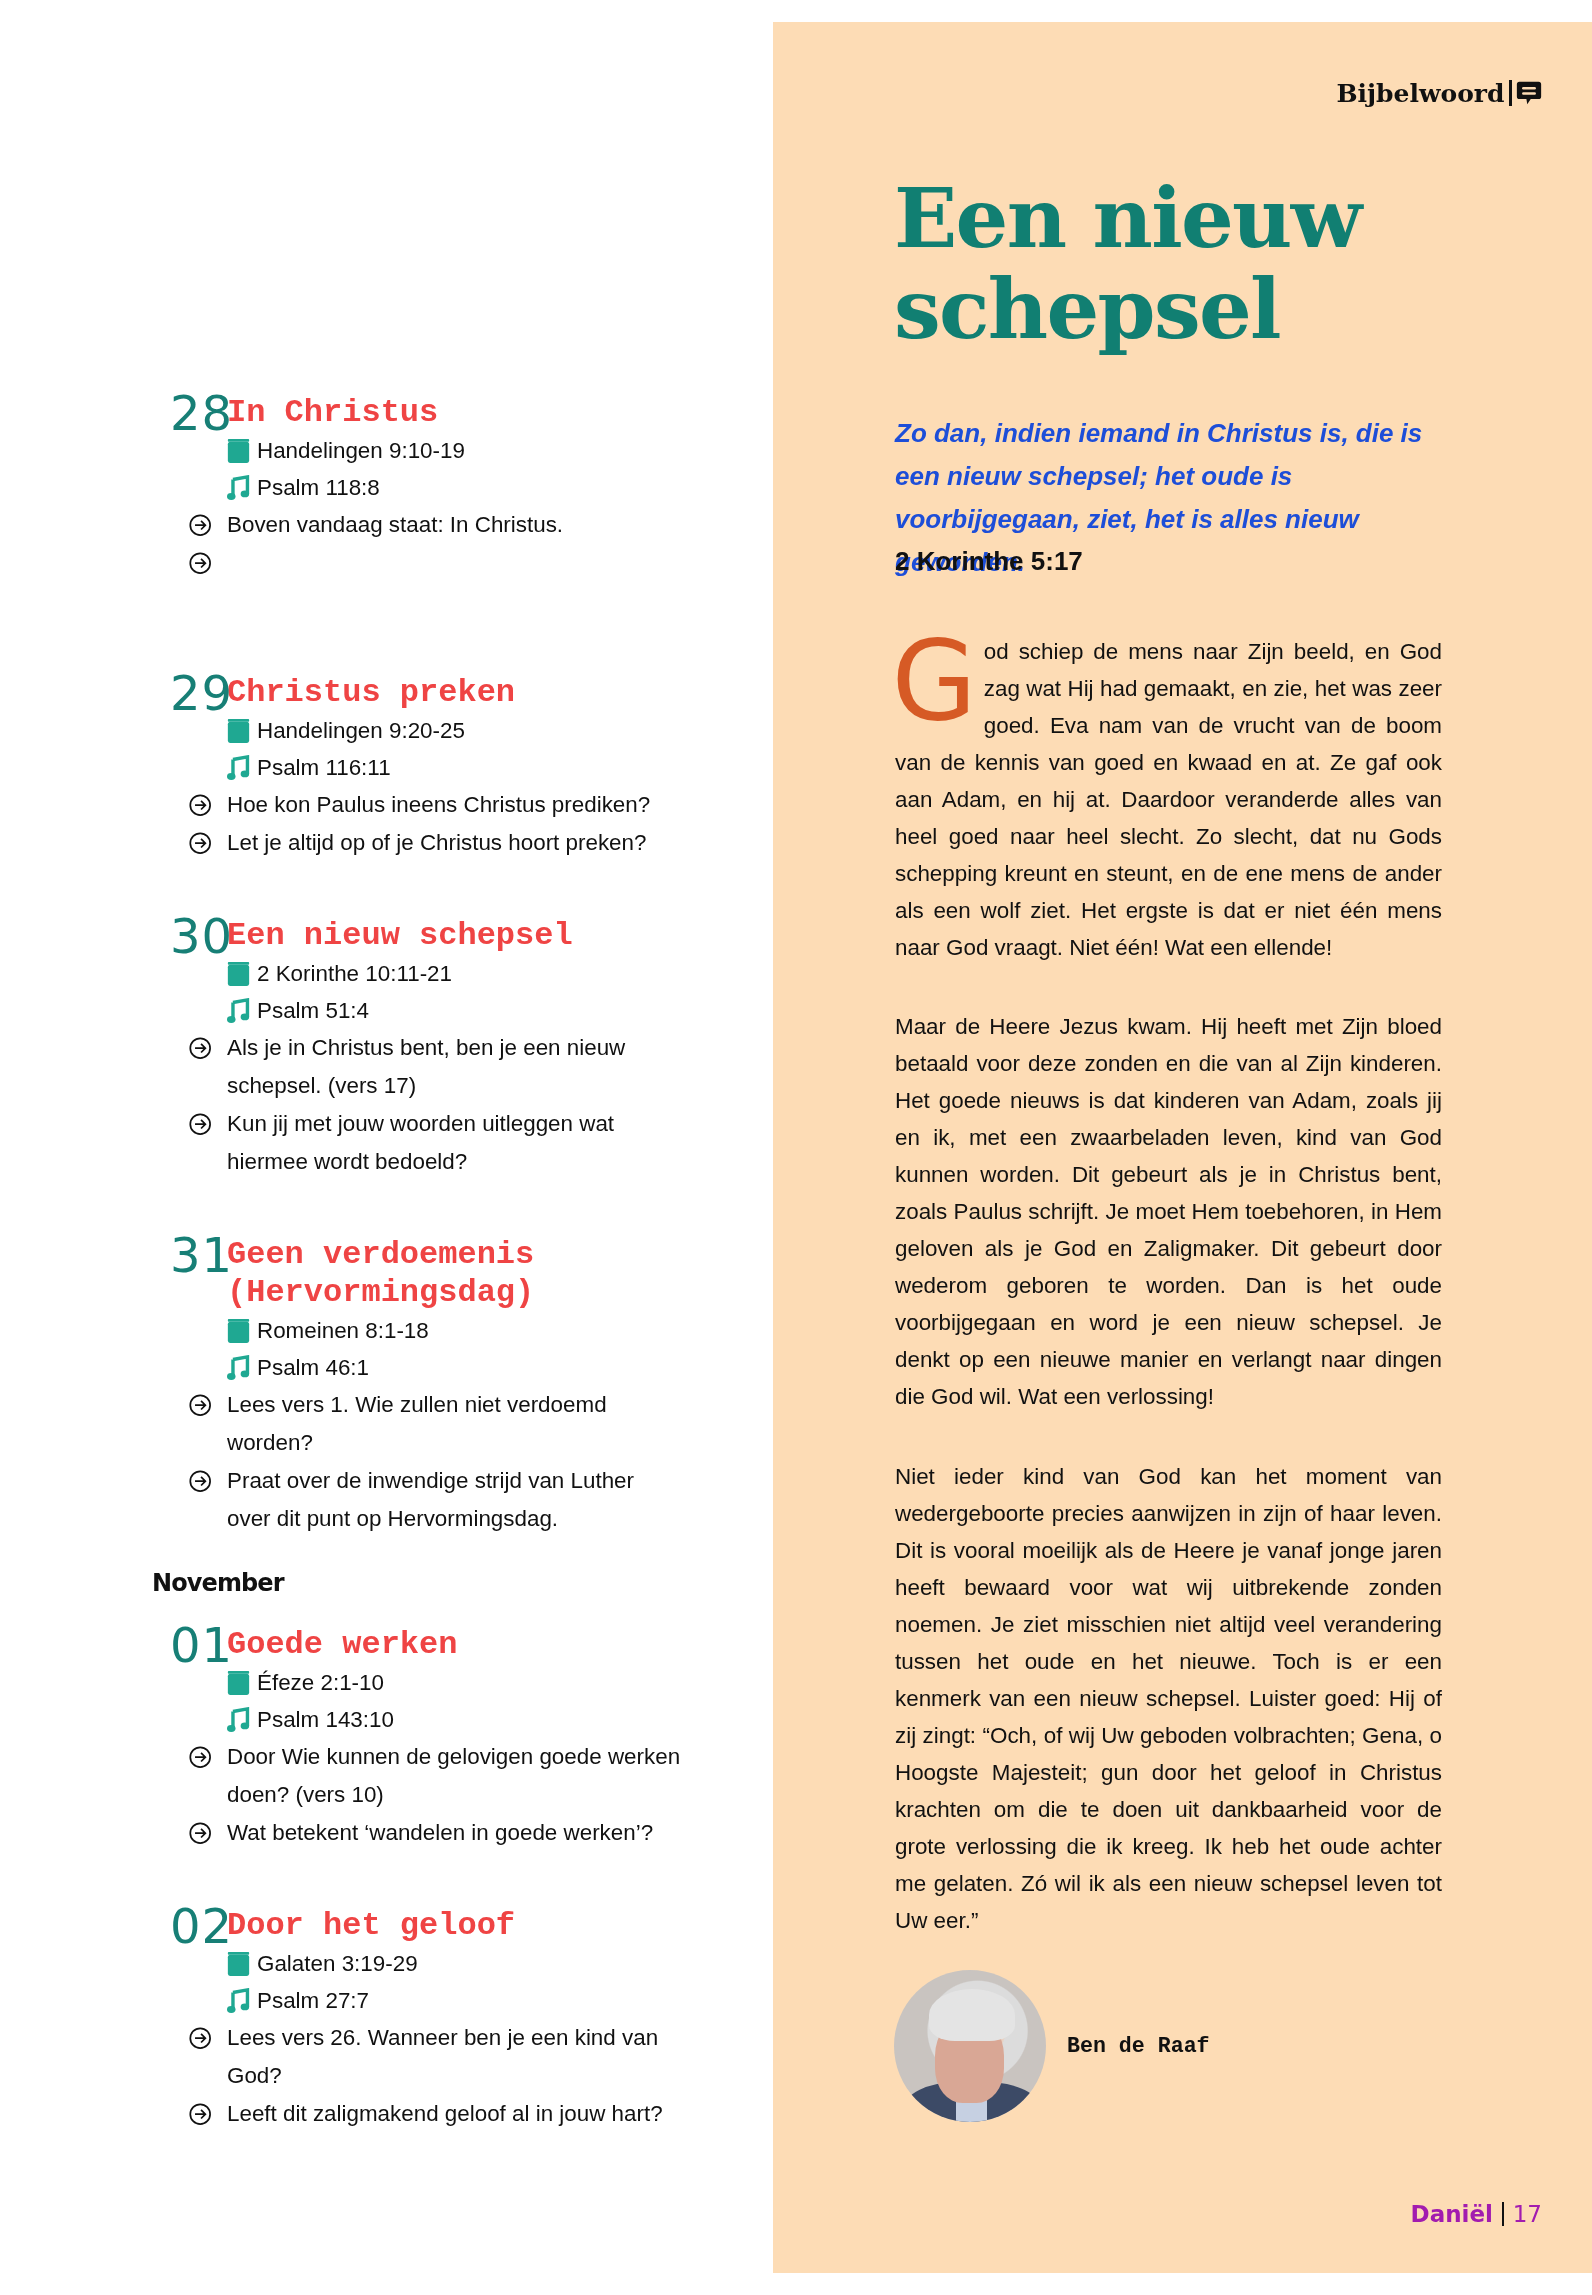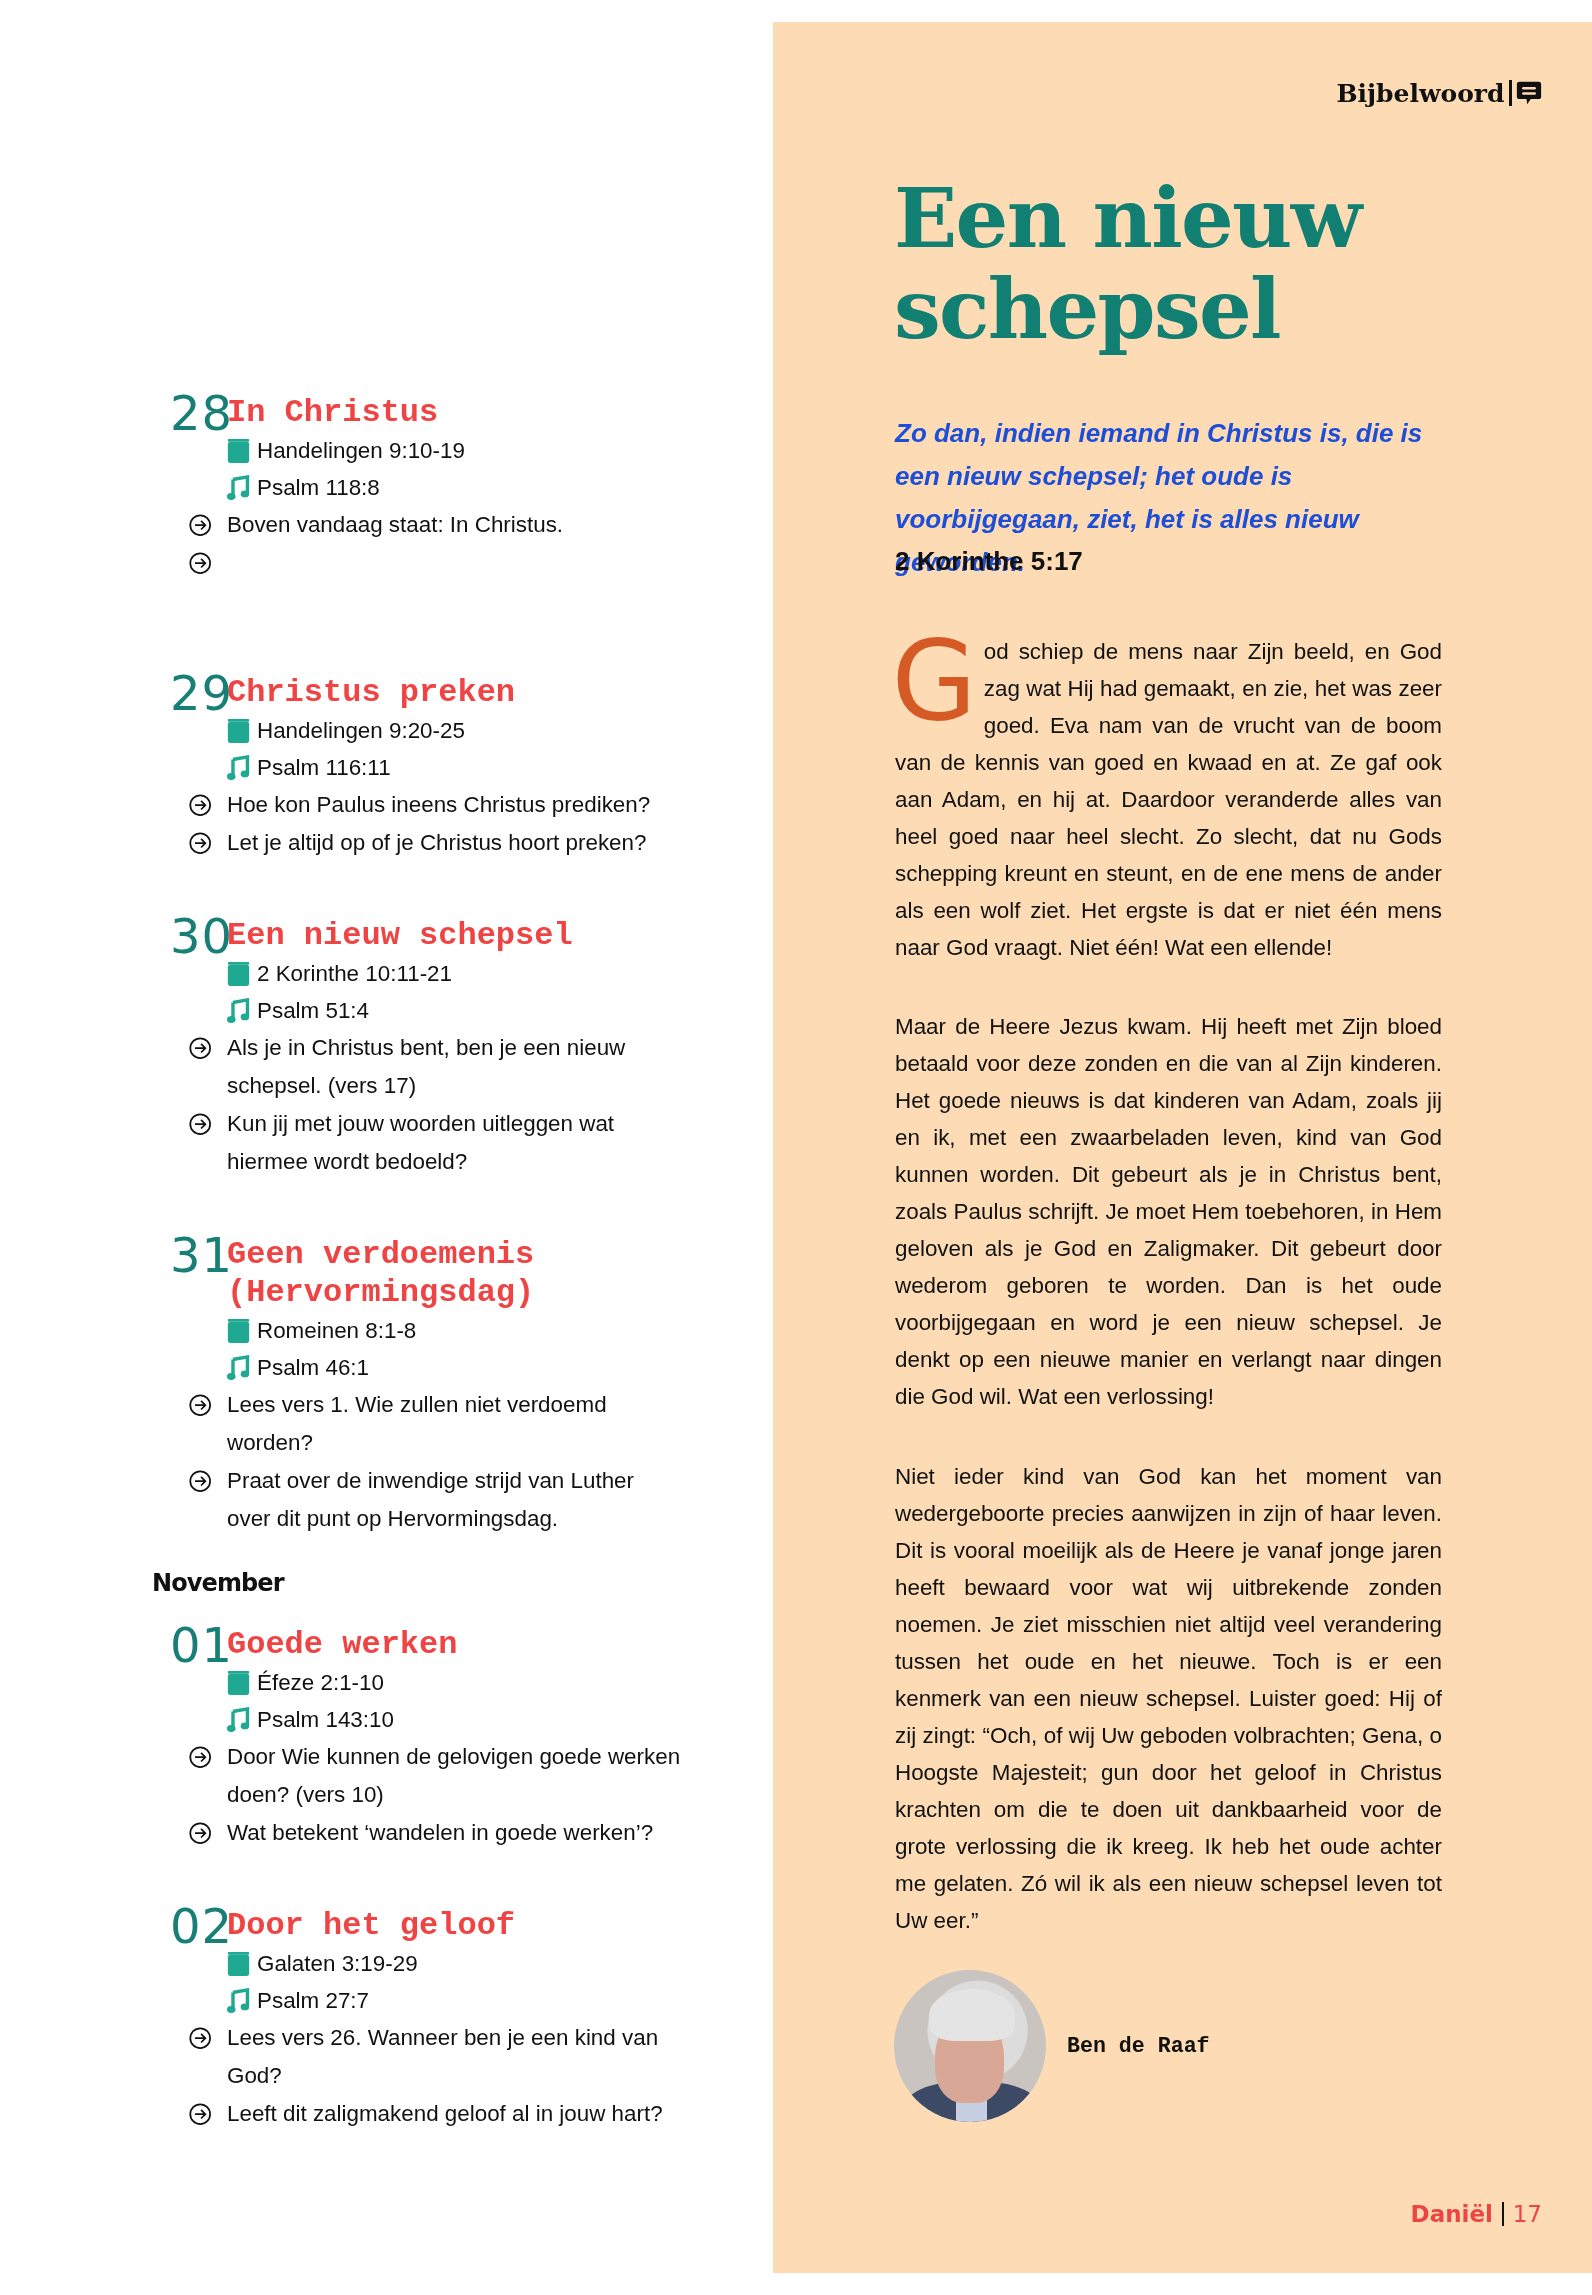--- a/index.html
+++ b/index.html
@@ -39,21 +39,21 @@
 
   .author { position: absolute; left: 894px; top: 1970px; display: flex; align-items: center; gap: 21px; }
   .avatar { width: 152px; height: 152px; border-radius: 50%; overflow: hidden; position: relative;
             background: radial-gradient(circle at 55% 40%, #e8d2c4 0 22%, #dcdcdc 23% 40%, #c9c4c0 41% 100%); }
   .avatar .face { position: absolute; left: 41px; top: 47px; width: 69px; height: 86px; border-radius: 45% 45% 40% 40%; background: #d9a795; }
   .avatar .hair { position: absolute; left: 35px; top: 19px; width: 86px; height: 52px; border-radius: 50% 50% 30% 30%; background: #e4e4e4; }
   .avatar .suit { position: absolute; left: 8.6px; top: 112px; width: 138px; height: 69px; border-radius: 40% 40% 0 0; background: #3c4a66; }
   .avatar .shirt { position: absolute; left: 62px; top: 117px; width: 31px; height: 43px; background: #c6d0e2; }
   .author-name { font-family: "Liberation Mono", monospace; font-weight: bold; font-size: 21.6px; color: #111; margin-left: 0; }
 
-  .folio { position: absolute; right: 50px; top: 2201px; display: flex; align-items: center; gap: 8.6px; font-family: "DejaVu Sans", sans-serif; font-size: 23px; color: #ef4444; }
+  .folio { position: absolute; right: 50px; top: 2201px; display: flex; align-items: center; gap: 8.6px; font-family: "DejaVu Sans", sans-serif; font-size: 23px; color: #a21caf; }
   .folio .mag { font-weight: bold; }
   .folio .sep { width: 2.6px; height: 24px; background: #111; }
 </style>
 </head>
 <body>
 
 <div class="left">
 
   <div class="entry" style="top:387px;">
     <div class="daynum">28</div>
@@ -160,21 +160,21 @@
   </div>
 
   <div class="entry" style="top:1229px;">
     <div class="daynum">31</div>
     <div class="title" style="width:328px;">Geen verdoemenis (Hervormingsdag)</div>
     <div class="ref">
       <svg class="ic" viewBox="0 0 27 30">
           <rect x="1" y="4" width="25" height="25" rx="3" fill="#1fa892"></rect>
           <rect x="1" y="1" width="25" height="3" rx="1" fill="#1fa892"></rect>
         </svg>
-      <span>Romeinen 8:1-8</span>
+      <span>Romeinen 8:1-18</span>
     </div>
     <div class="ref">
       <svg class="ic" viewBox="0 0 27 30">
           <path d="M7 5 L24 2 L24 22" stroke="#1fa892" stroke-width="4" fill="none"></path>
           <line x1="7" y1="5" x2="7" y2="25" stroke="#1fa892" stroke-width="4"></line>
           <ellipse cx="5" cy="25" rx="5" ry="4" fill="#1fa892"></ellipse>
           <ellipse cx="21" cy="22" rx="5" ry="4" fill="#1fa892"></ellipse>
         </svg>
       <span>Psalm 46:1</span>
     </div>

